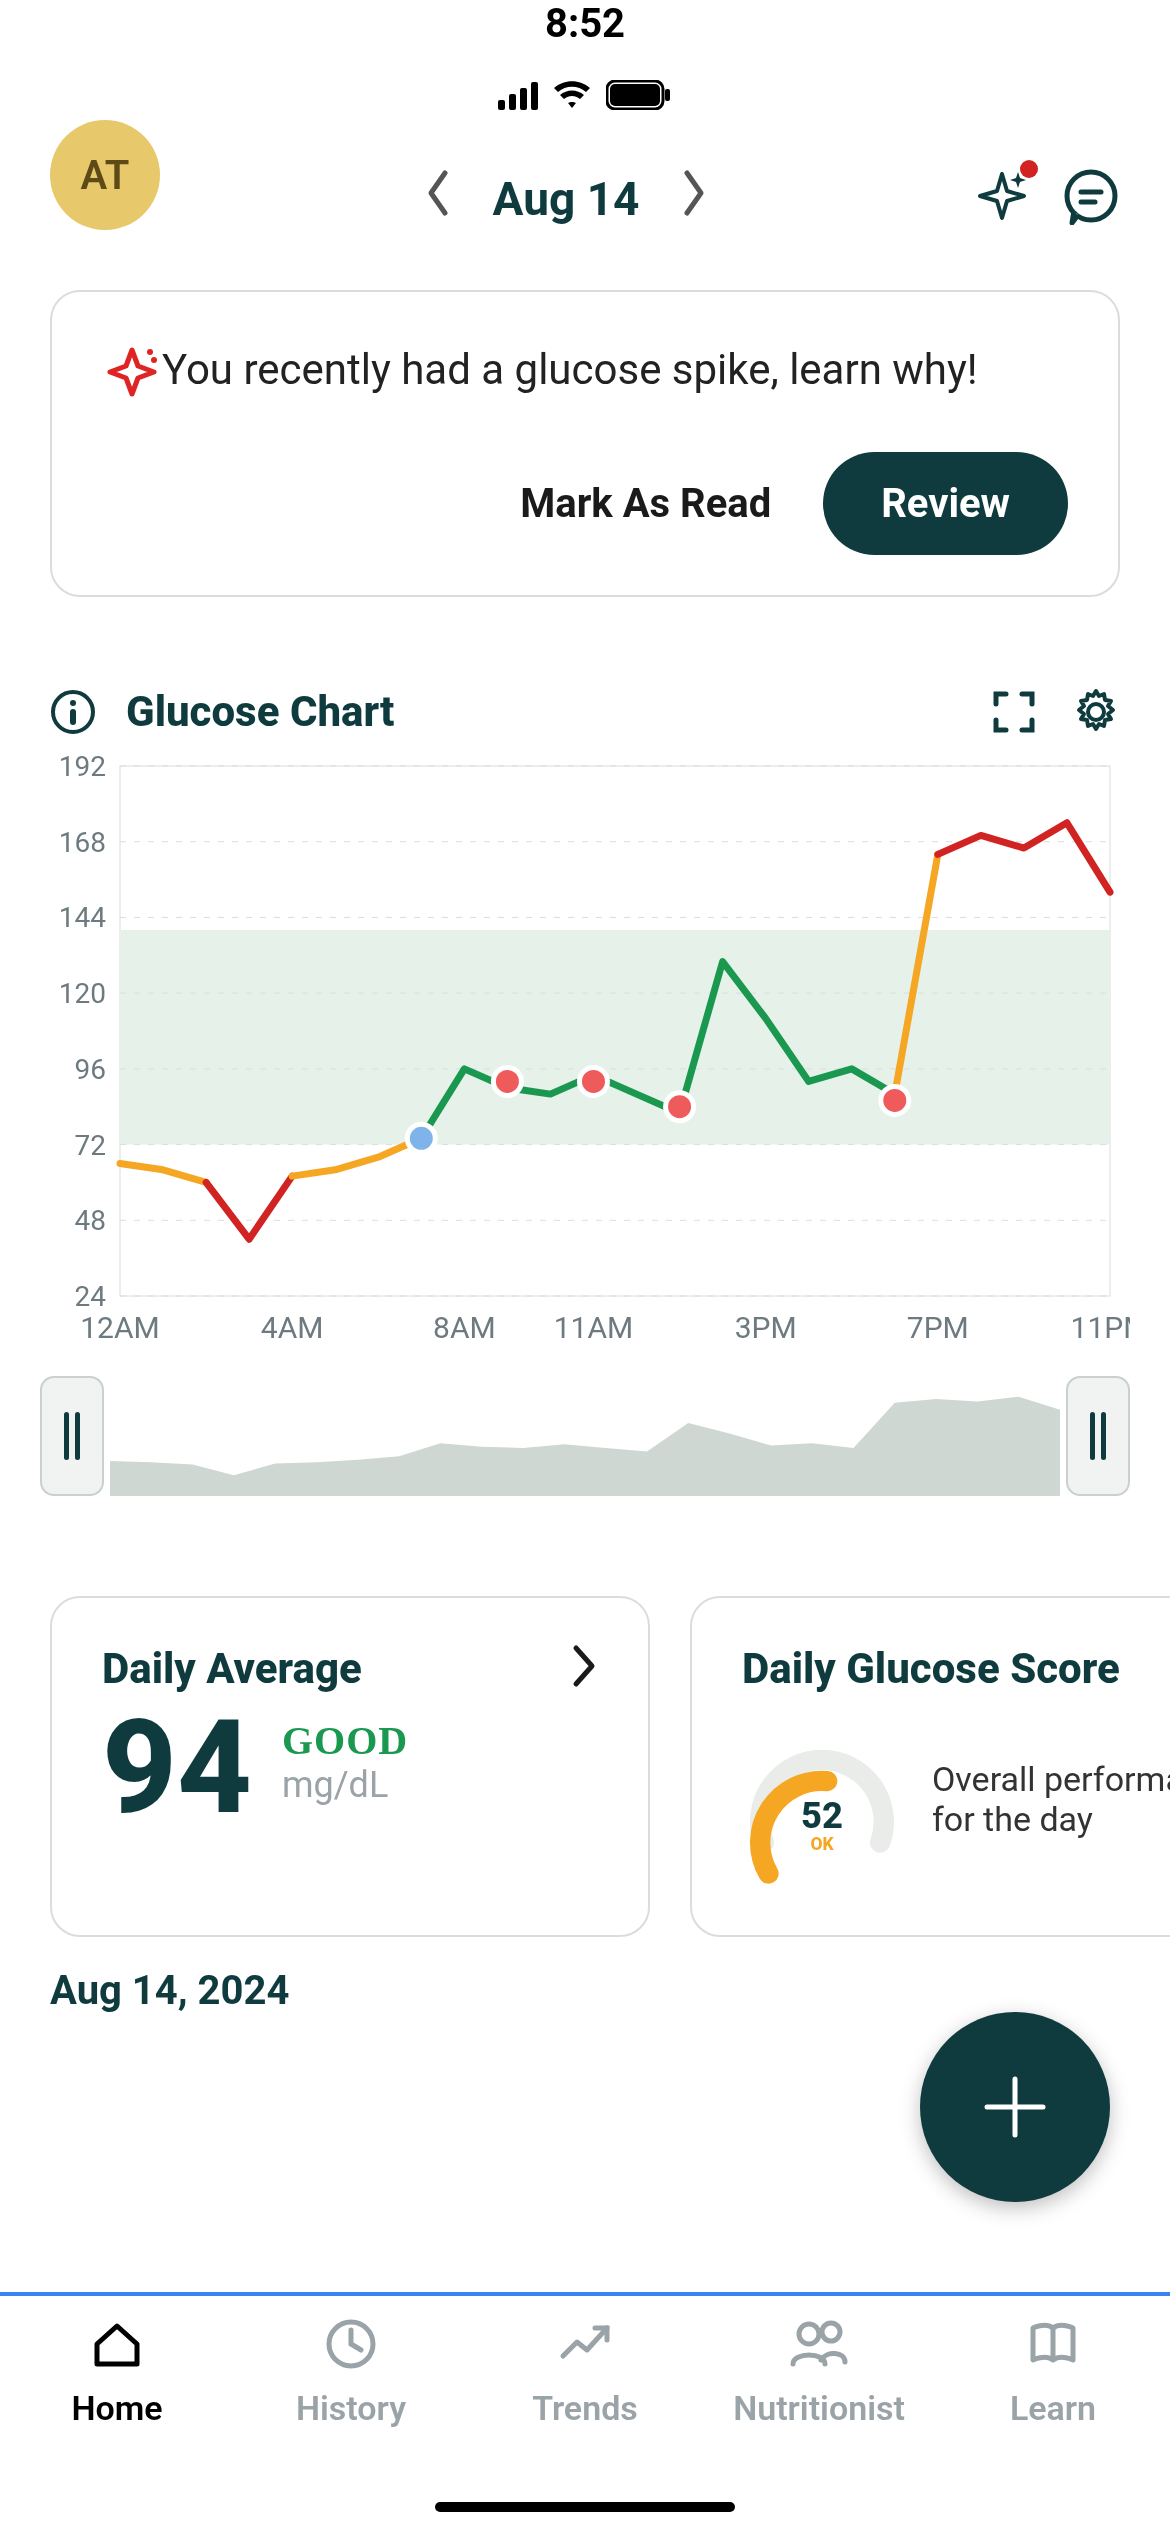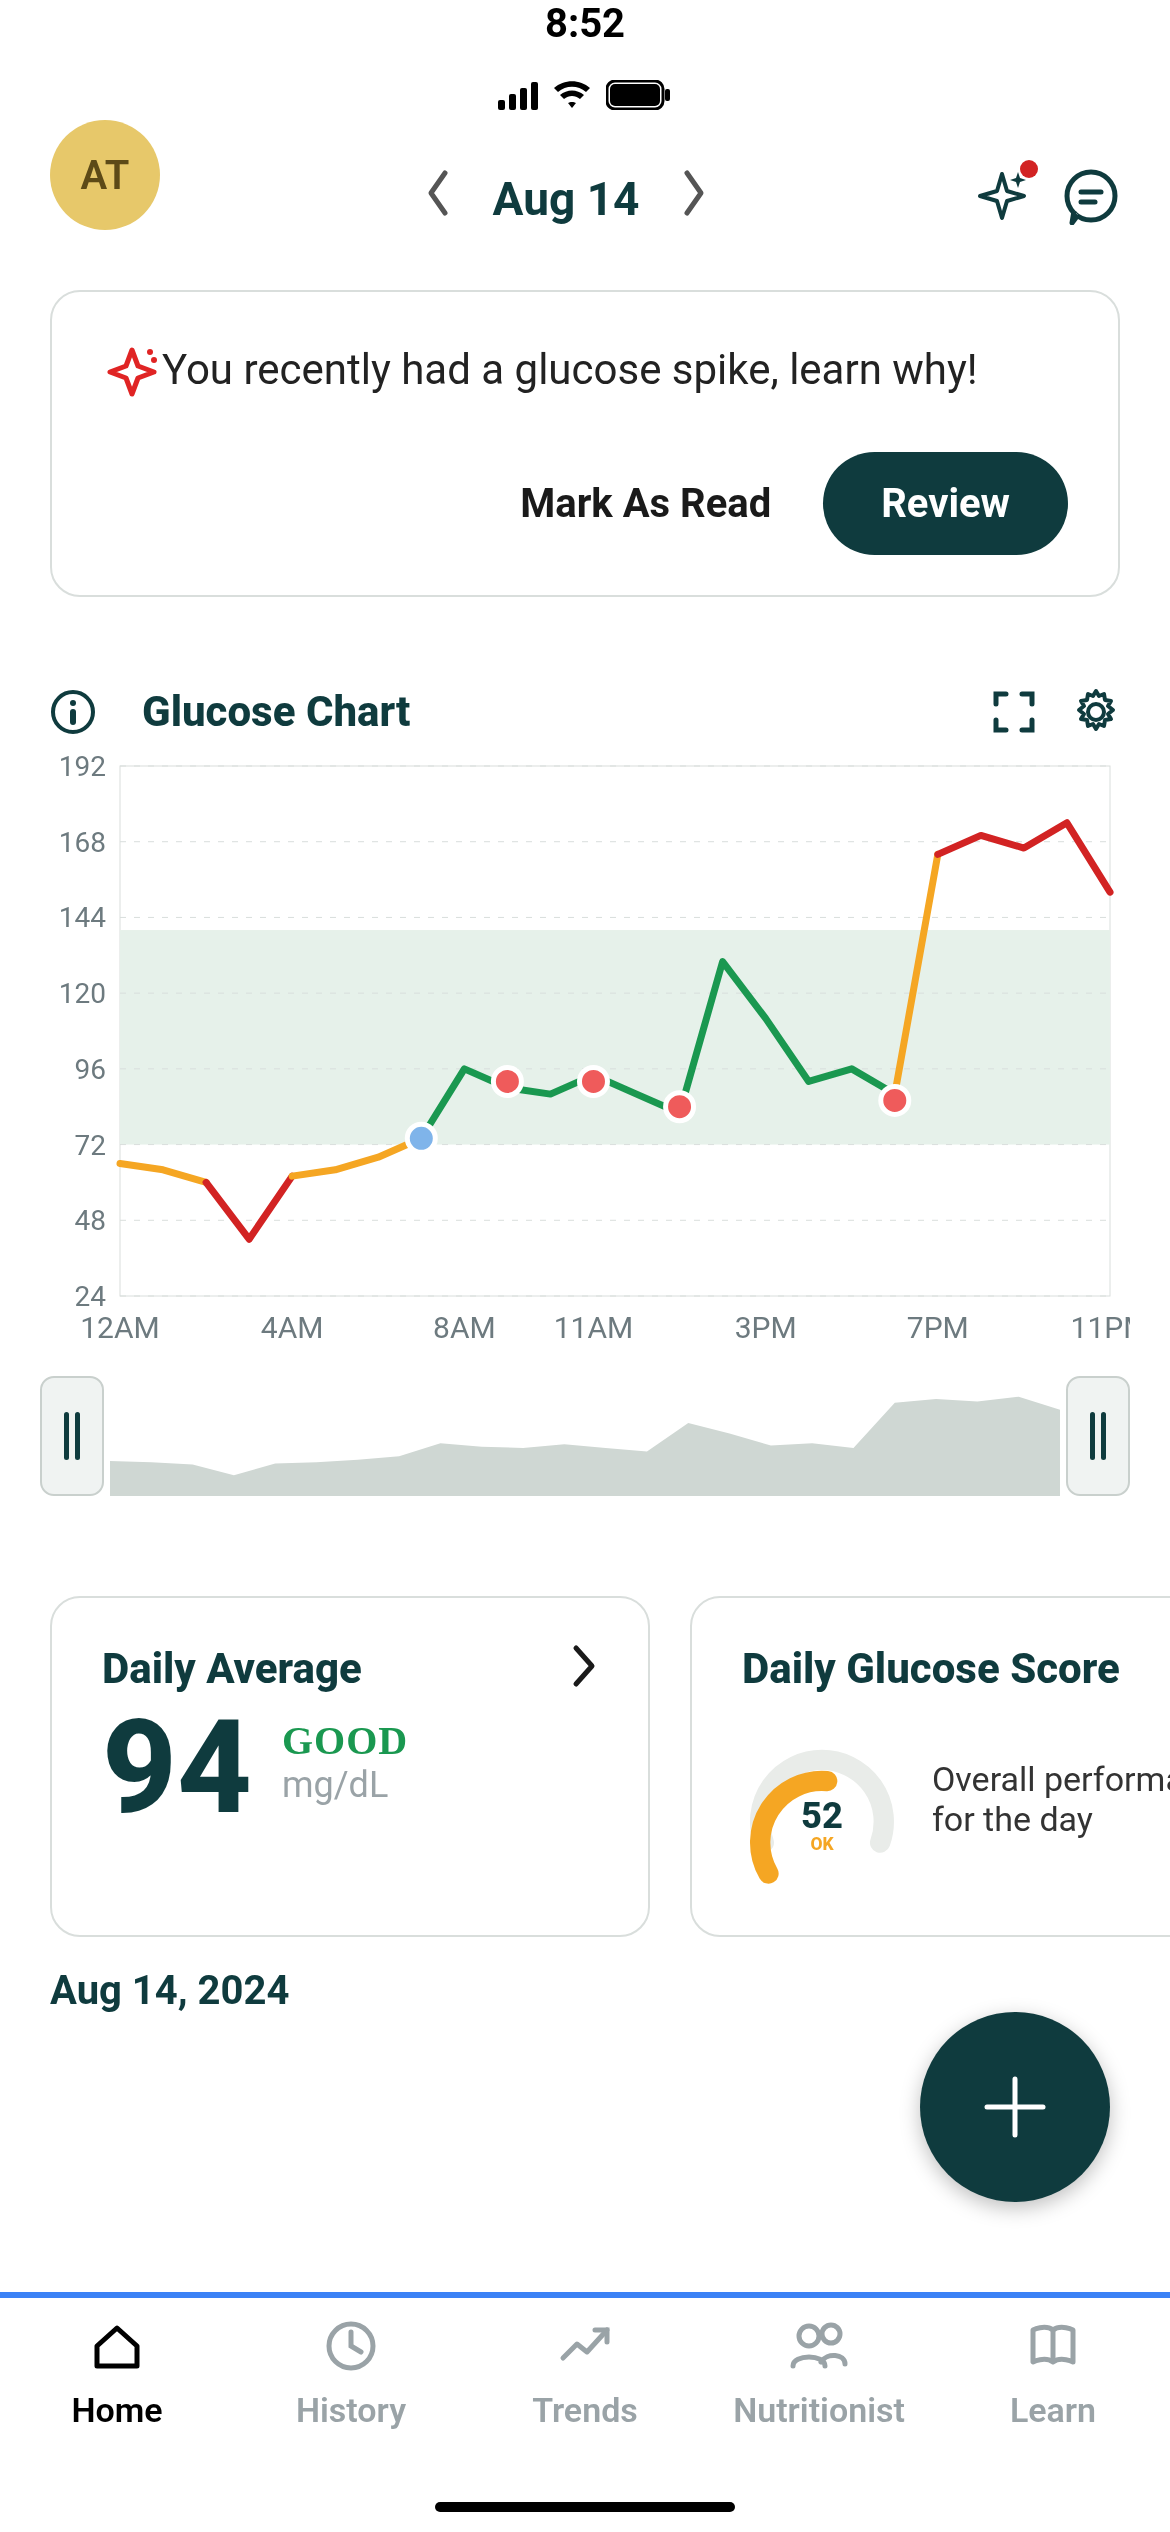--- a/index.html
+++ b/index.html
@@ -92,21 +92,21 @@
     background: var(--dark); color:#fff;
     font-size:40px; font-weight:700;
     padding: 28px 58px; border-radius: 60px;
   }
 
   
   .section-hdr {
     margin: 90px 50px 20px 50px;
     display:flex; align-items:center; justify-content:space-between;
   }
-  .section-hdr .left { display:flex; align-items:center; gap:46px; }
+  .section-hdr .left { display:flex; align-items:center; gap:30px; }
   .section-title { font-size:42px; font-weight:800; }
   .section-hdr .right { display:flex; align-items:center; gap:36px; }
 
   
   .chart-wrap { margin: 0 40px 0 40px; }
   svg.chart { width:100%; height:auto; display:block; }
   .y-tick { fill:#6d7a7f; font-size:28px; }
   .x-tick { fill:#6d7a7f; font-size:30px; }
 
   
@@ -162,21 +162,21 @@
     width:190px; height:190px; border-radius:50%;
     background: var(--dark);
     display:flex; align-items:center; justify-content:center;
     box-shadow: 0 6px 20px rgba(0,0,0,0.25);
   }
 
   
   .tab-bar {
     position:absolute; left:0; right:0; bottom:0;
     height:240px;
-    border-top:6px solid #3b82f6;
+    border-top:4px solid #3b82f6;
     background:#fff;
     display:flex;
     padding-top:20px;
     padding-bottom:40px;
   }
   .tab {
     flex:1;
     display:flex; flex-direction:column; align-items:center; justify-content:flex-start;
     gap:16px;
     color:var(--muted);

